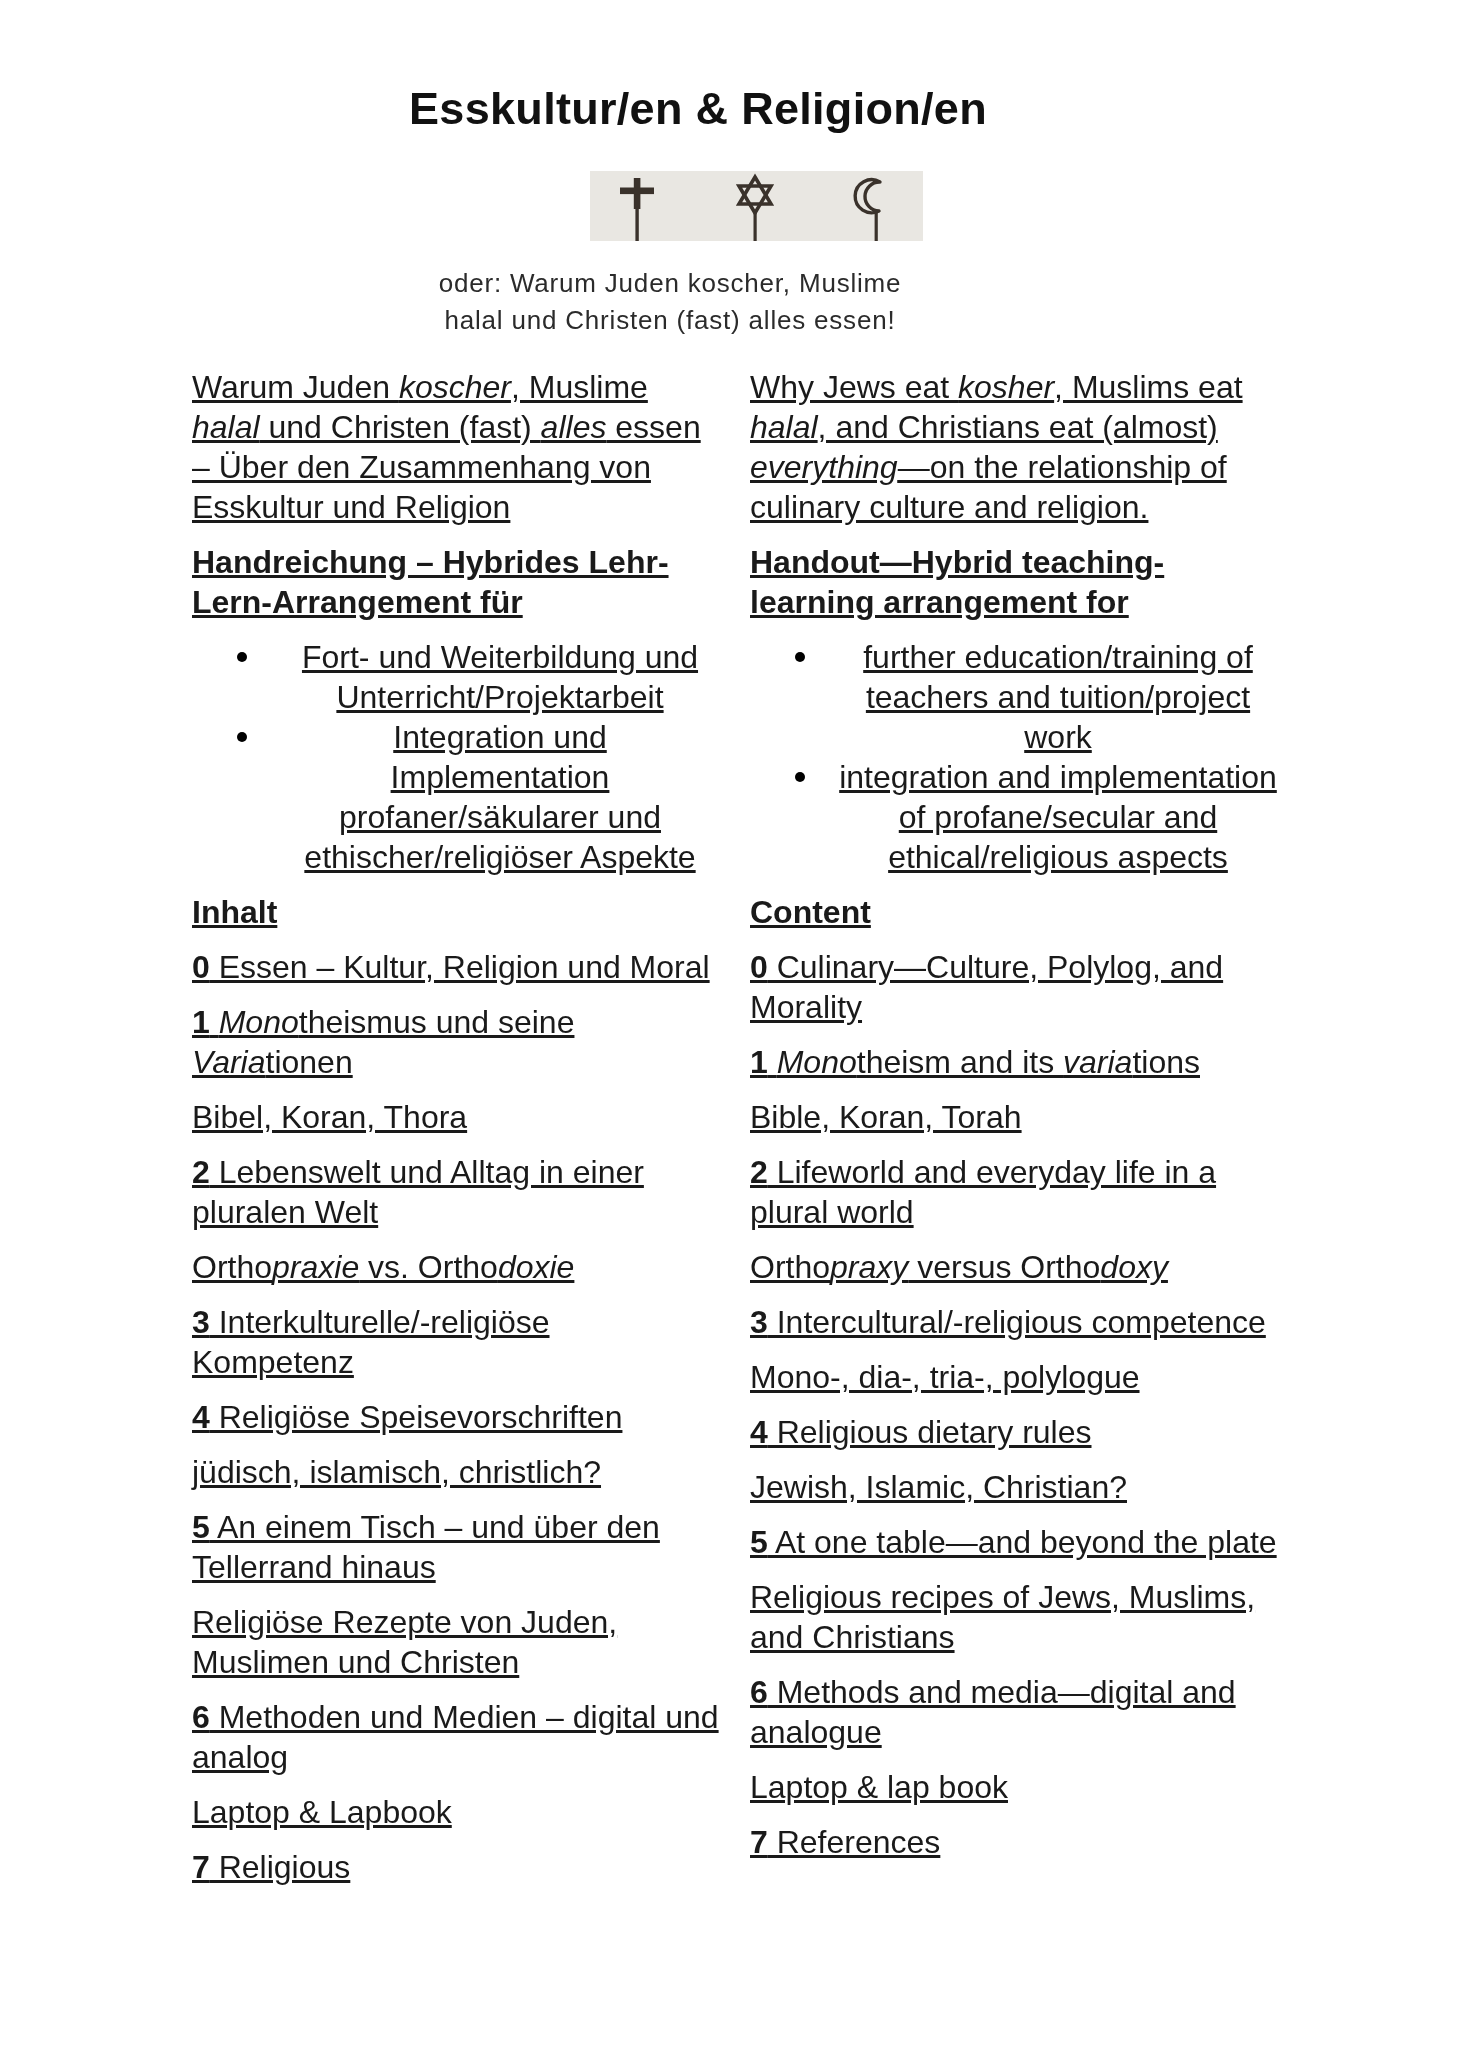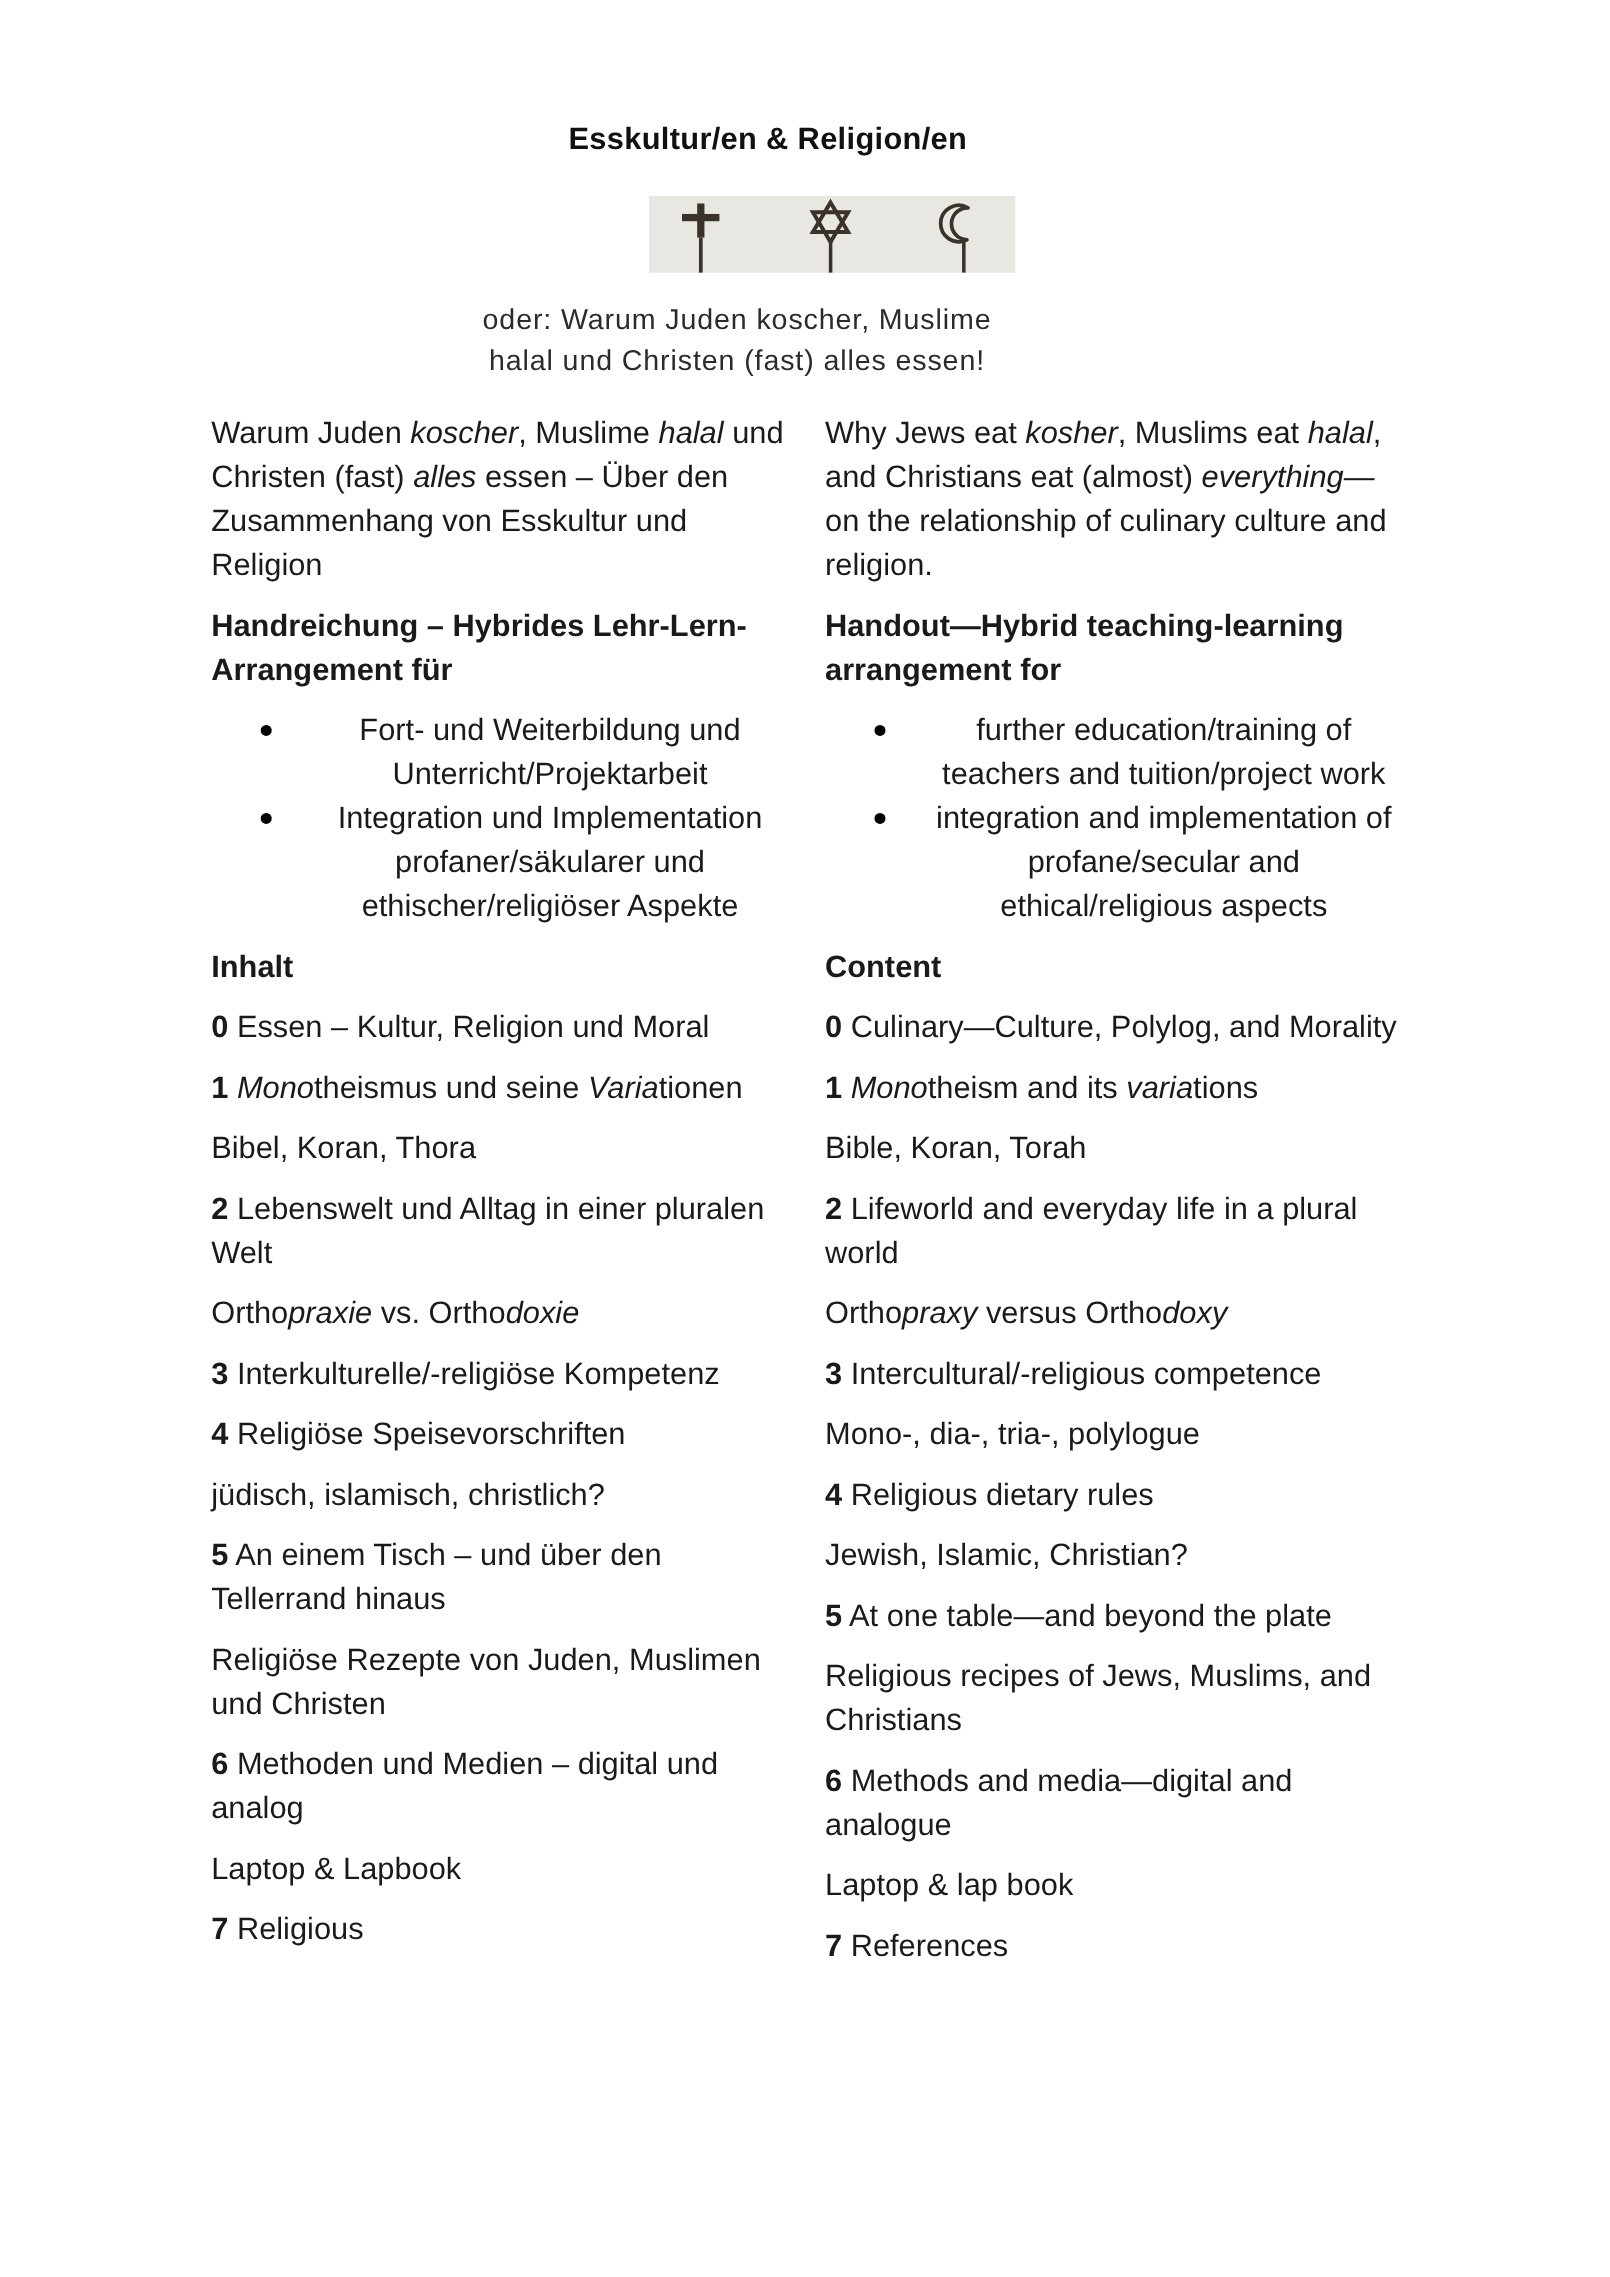--- a/index.html
+++ b/index.html
@@ -5,24 +5,24 @@
   html,body{margin:0;padding:0;background:#ffffff;}
   .page{
     position:relative;
     width:1464px;height:2070px;
     background:#ffffff;
     overflow:hidden;
     font-family:"Liberation Sans",sans-serif;
     color:var(--text_color,#1a1a1a);
   }
   .title{
-    margin:110px auto 0;
+    margin:83px auto 0;
     width:fit-content;
     transform:translateX(-34px);
-    font-size:28px;
+    font-size:45px;
     font-weight:700;
     letter-spacing:.3px;
     color:#111;
     white-space:nowrap;
   }
   .symbol-band{
     width:333px;height:70px;
     margin:36px 0 0 590px;
     background:var(--image_bg,#e9e7e3);
   }
@@ -36,22 +36,23 @@
     letter-spacing:.8px;
     color:var(--subtitle_color,#2b2b2b);
   }
   .columns{
     display:flex;
     gap:30px;
     margin:28px 0 0 192px;
   }
   .col{
     width:528px;
-    font-size:28px;
+    font-size:32px;
     line-height:40px;
+    text-decoration:underline;
   }
   .para{margin:0 0 15px;}
   .heading{font-weight:700;}
   .seg-i{font-style:italic;}
   .seg-b{font-weight:700;}
   ul.bullets{
     list-style:none;
     margin:0 0 15px;
     padding:0 0 0 88px;
   }

